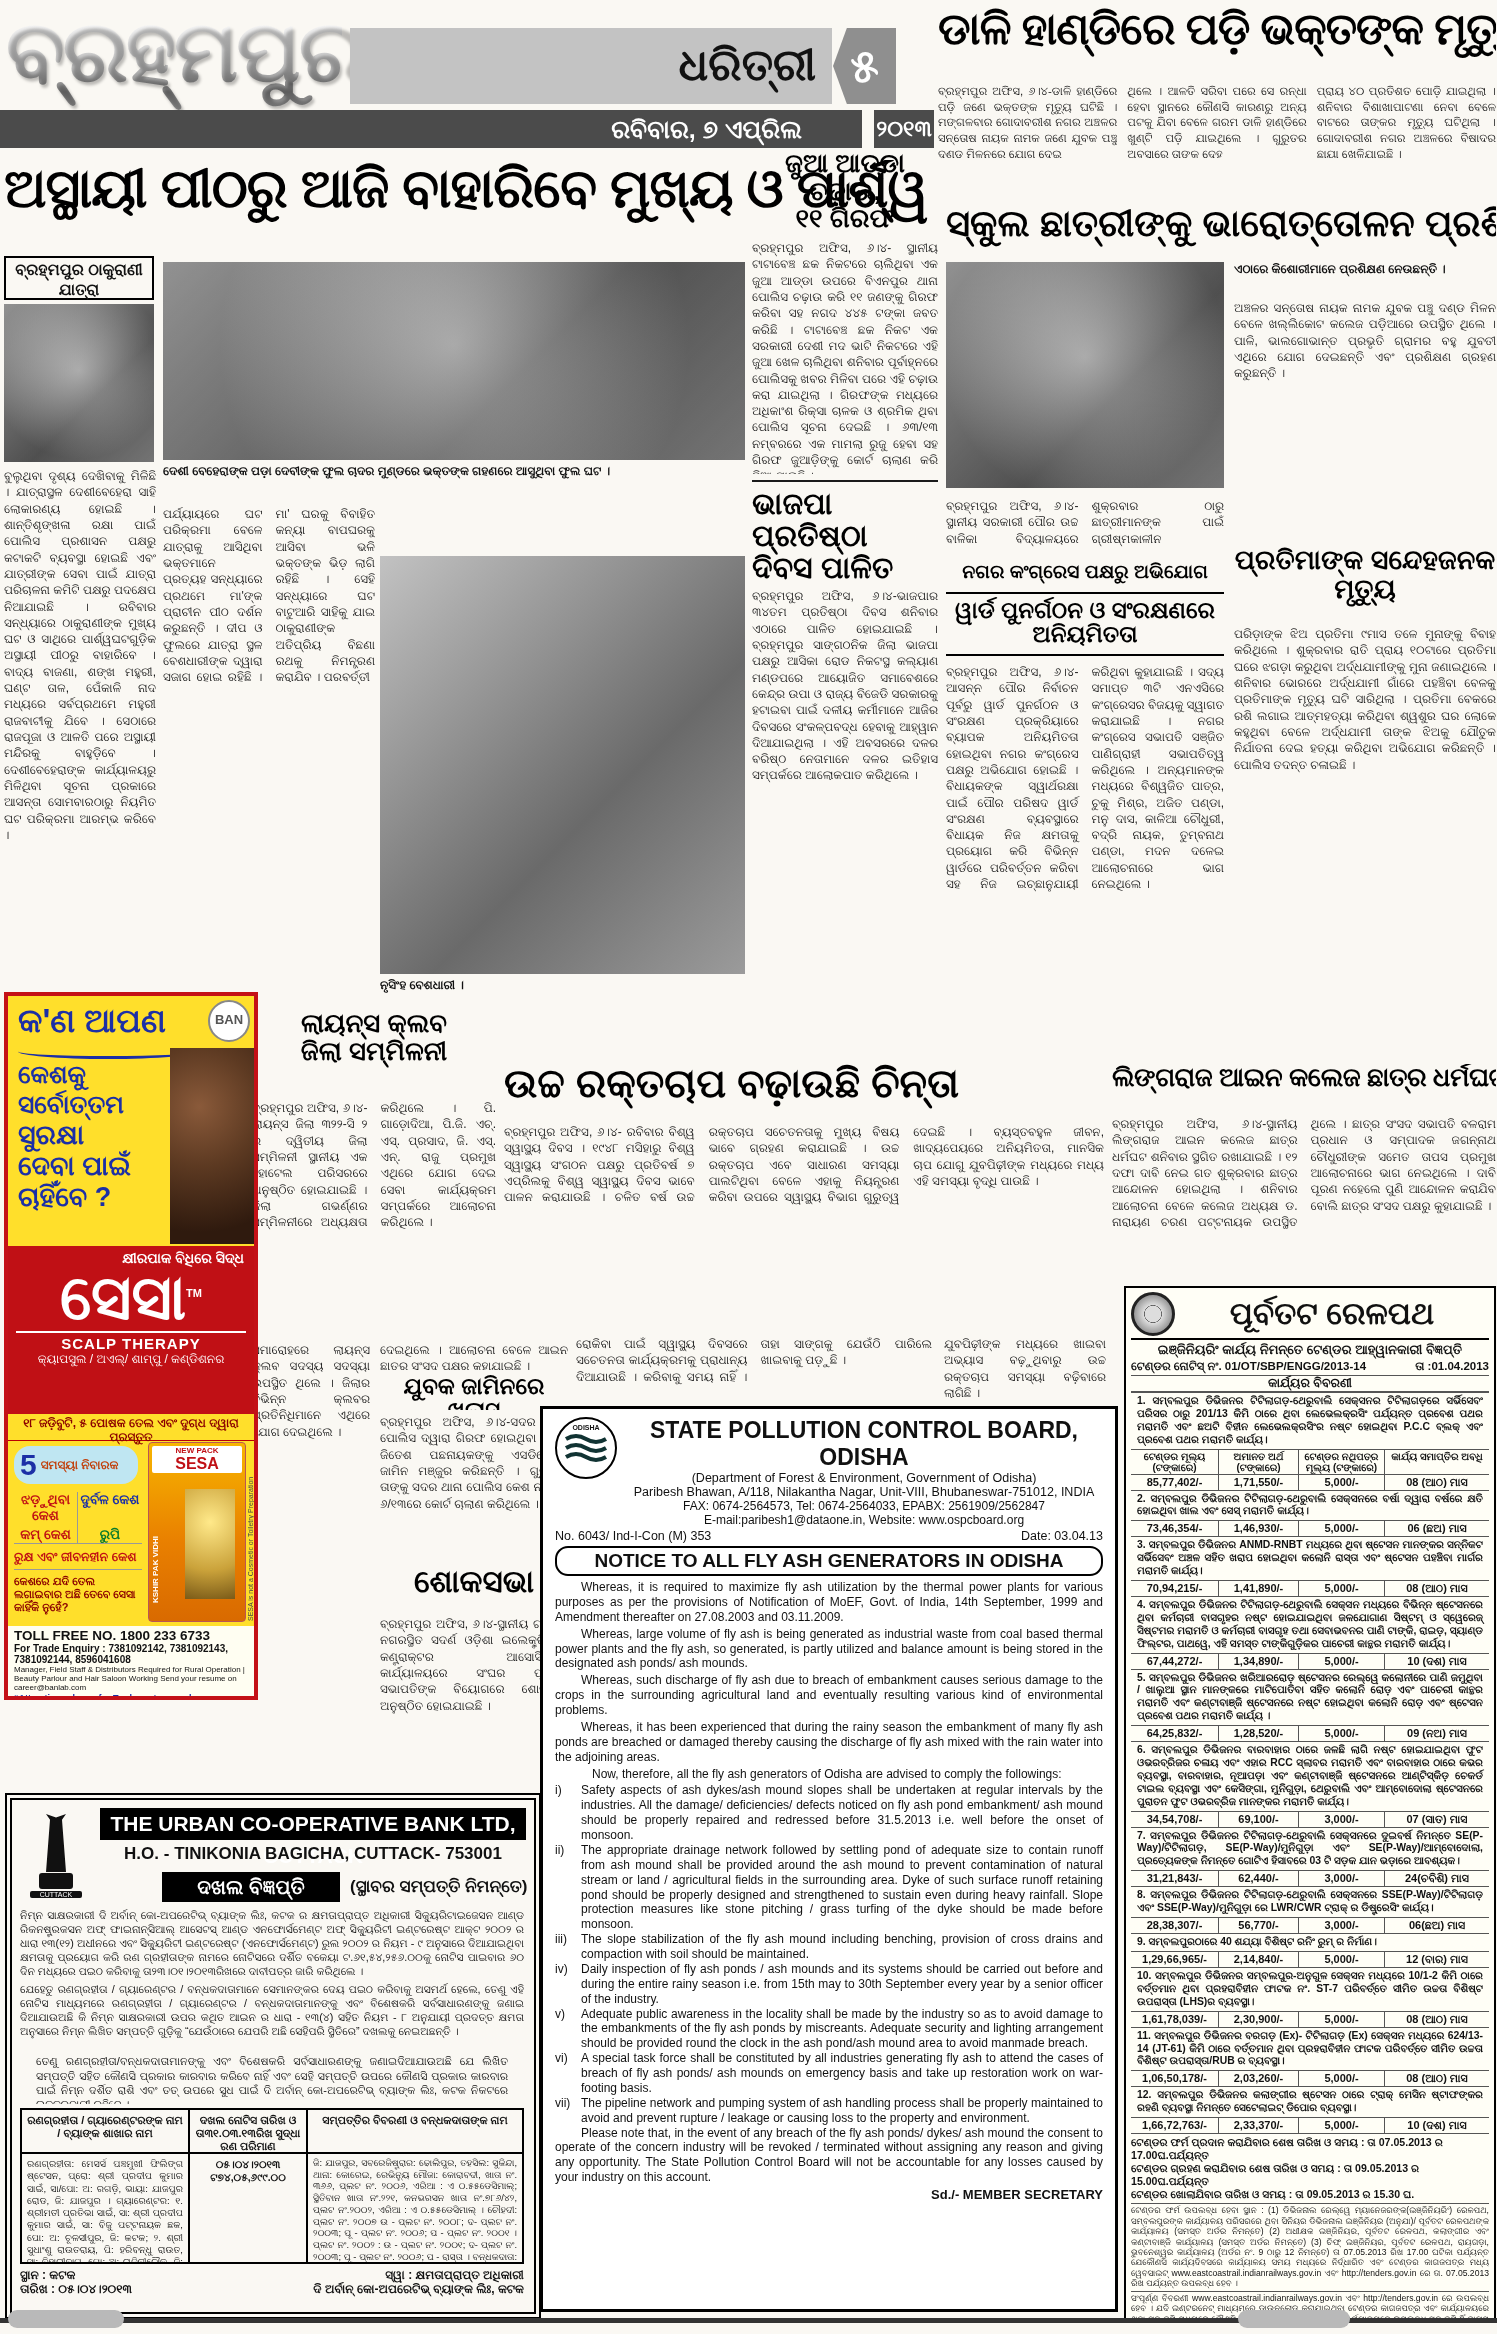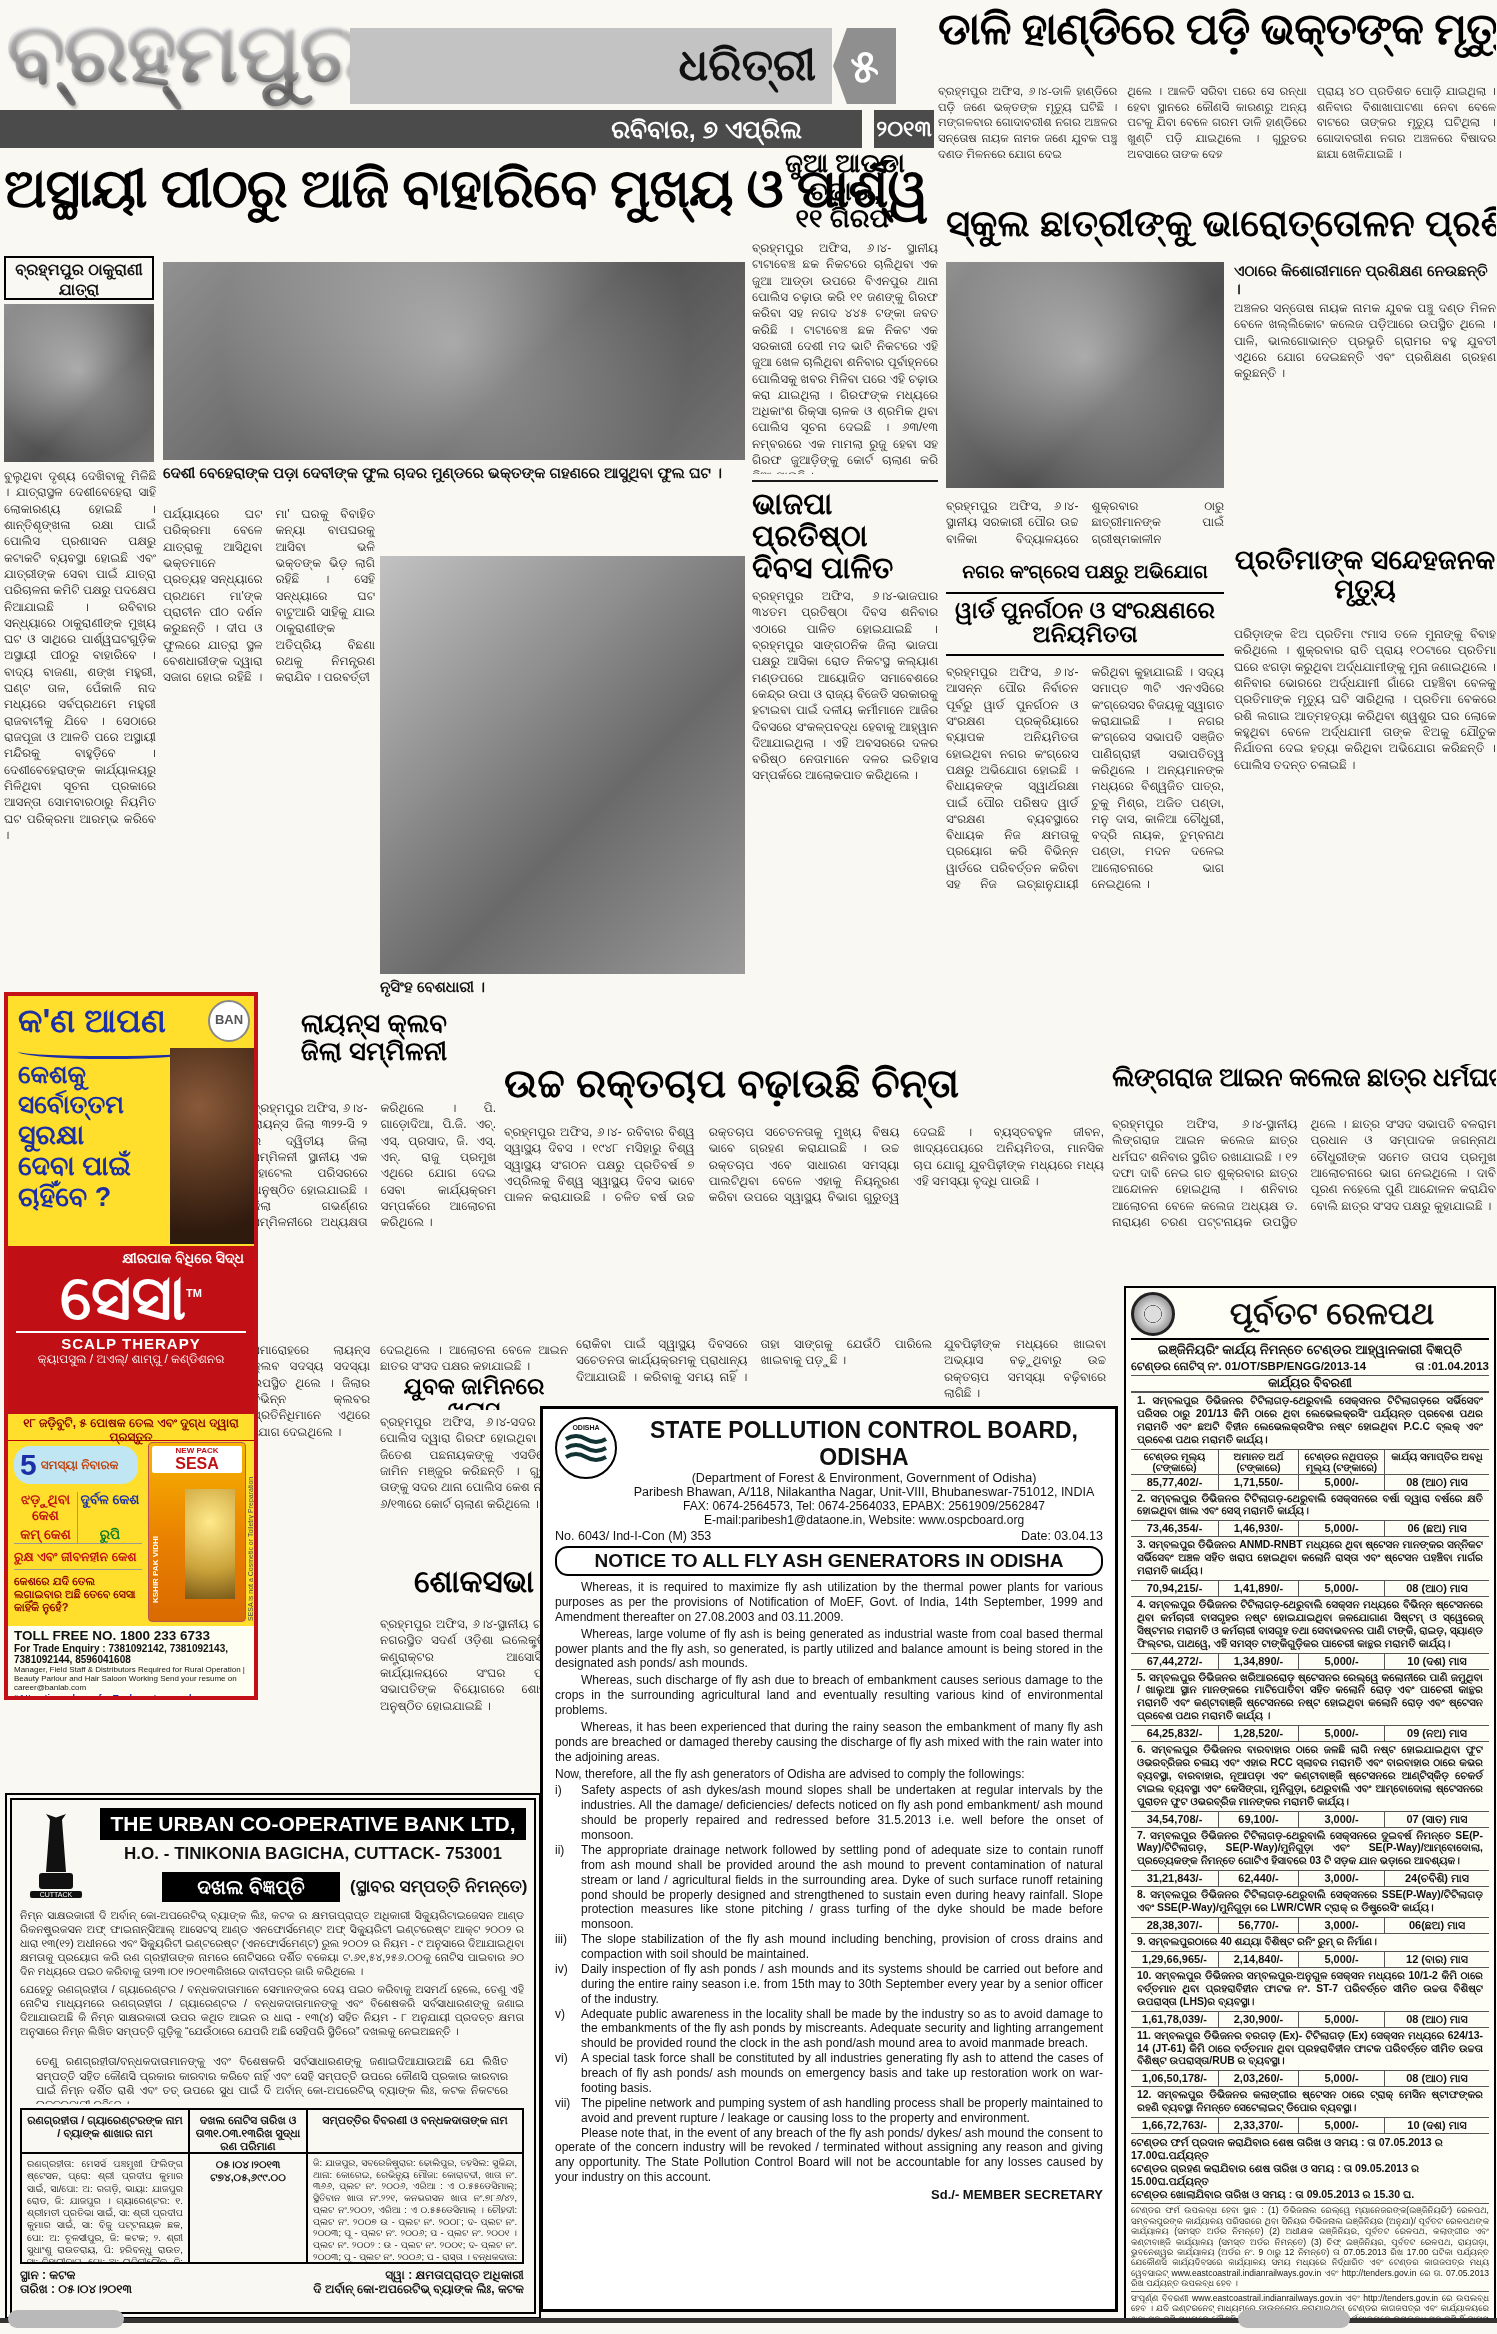--- a/index.html
+++ b/index.html
@@ -7,21 +7,21 @@
         font-family:"Liberation Sans",sans-serif;color:#111;}
   .abs{position:absolute;}
   .txt{font-size:12px;line-height:1.36;text-align:justify;overflow:hidden;color:#1b1b1b;}
   .txt2{column-count:2;column-gap:13px;}
   .txt3{column-count:3;column-gap:14px;}
   .hl{font-weight:bold;color:#000;line-height:1.06;overflow:hidden;}
   .nowrap{white-space:nowrap;}
   .center{text-align:center;}
   .photo{background:linear-gradient(135deg,#c2c2c2 0%,#8f8f8f 35%,#6a6a6a 60%,#9b9b9b 100%);overflow:hidden;}
   .photo-in{width:100%;height:100%;background:radial-gradient(circle at 50% 42%,rgba(255,255,255,.35),rgba(0,0,0,.25) 75%);}
-  .cap{font-size:15px;font-weight:bold;overflow:hidden;}
+  .cap{font-size:12px;font-weight:bold;overflow:hidden;}
   .hr{background:#1a1a1a;height:2px;}
   
   #brand{font-size:86px;font-weight:bold;letter-spacing:-2px;
     background:linear-gradient(#ffffff 10%,#b9b9b9 45%,#7d7d7d 60%,#e8e8e8 95%);
     -webkit-background-clip:text;background-clip:text;color:transparent;
     text-shadow:2px 3px 3px rgba(0,0,0,.25);}
   #banner{background:#c3c3c3;}
   #paper-name{font-size:44px;font-weight:bold;line-height:76px;text-align:right;padding-right:16px;font-family:"Liberation Serif",serif;}
   #notch{background:#8f8f8f;clip-path:polygon(0 50%,22% 0,100% 0,100% 100%,22% 100%);
     color:#fff;font-size:46px;font-weight:bold;text-align:center;line-height:76px;}
@@ -249,21 +249,21 @@
     </div>
     <div style="display:flex;justify-content:space-between;font-size:12.5px;margin-top:2px;text-align:right;">
       <span>No. 6043/ Ind-I-Con (M) 353</span>
       <span>Date: 03.04.13</span>
     </div>
     <div style="border:2.5px solid #000;border-radius:13px;text-align:center;font-size:19px;font-weight:bold;padding:2px 0;margin:3px 0 4px;">NOTICE TO ALL FLY ASH GENERATORS IN ODISHA</div>
     <p class="pcb-p">Whereas, it is required to maximize fly ash utilization by the thermal power plants for various purposes as per the provisions of Notification of MoEF, Govt. of India, 14th September, 1999 and Amendment thereafter on 27.08.2003 and 03.11.2009.</p>
     <p class="pcb-p">Whereas, large volume of fly ash is being generated as industrial waste from coal based thermal power plants and the fly ash, so generated, is partly utilized and balance amount is being stored in the designated ash ponds/ ash mounds.</p>
     <p class="pcb-p">Whereas, such discharge of fly ash due to breach of embankment causes serious damage to the crops in the surrounding agricultural land and eventually resulting various kind of environmental problems.</p>
     <p class="pcb-p">Whereas, it has been experienced that during the rainy season the embankment of many fly ash ponds are breached or damaged thereby causing the discharge of fly ash mixed with the rain water into the adjoining areas.</p>
-    <p class="pcb-p" style="text-indent:0;">Now, therefore, all the fly ash generators of Odisha are advised to comply the followings:</p>
+    <p class="pcb-p" style="text-indent:0;margin-left:37px;">Now, therefore, all the fly ash generators of Odisha are advised to comply the followings:</p>
     <div class="pcb-item">
         <span class="n">i)</span>
         <span class="t">Safety aspects of ash dykes/ash mound slopes shall be undertaken at regular intervals by the industries. All the damage/ deficiencies/ defects noticed on fly ash pond embankment/ ash mound should be properly repaired and redressed before 31.5.2013 i.e. well before the onset of monsoon.</span>
       </div>
     <div class="pcb-item">
         <span class="n">ii)</span>
         <span class="t">The appropriate drainage network followed by settling pond of adequate size to contain runoff from ash mound shall be provided around the ash mound to prevent contamination of natural stream or land / agricultural fields in the surrounding area. Dyke of such surface runoff retaining pond should be properly designed and strengthened to sustain even during heavy rainfall. Slope protection measures like stone pitching / grass turfing of the dyke should be made before monsoon.</span>
       </div>
     <div class="pcb-item">
         <span class="n">iii)</span>

